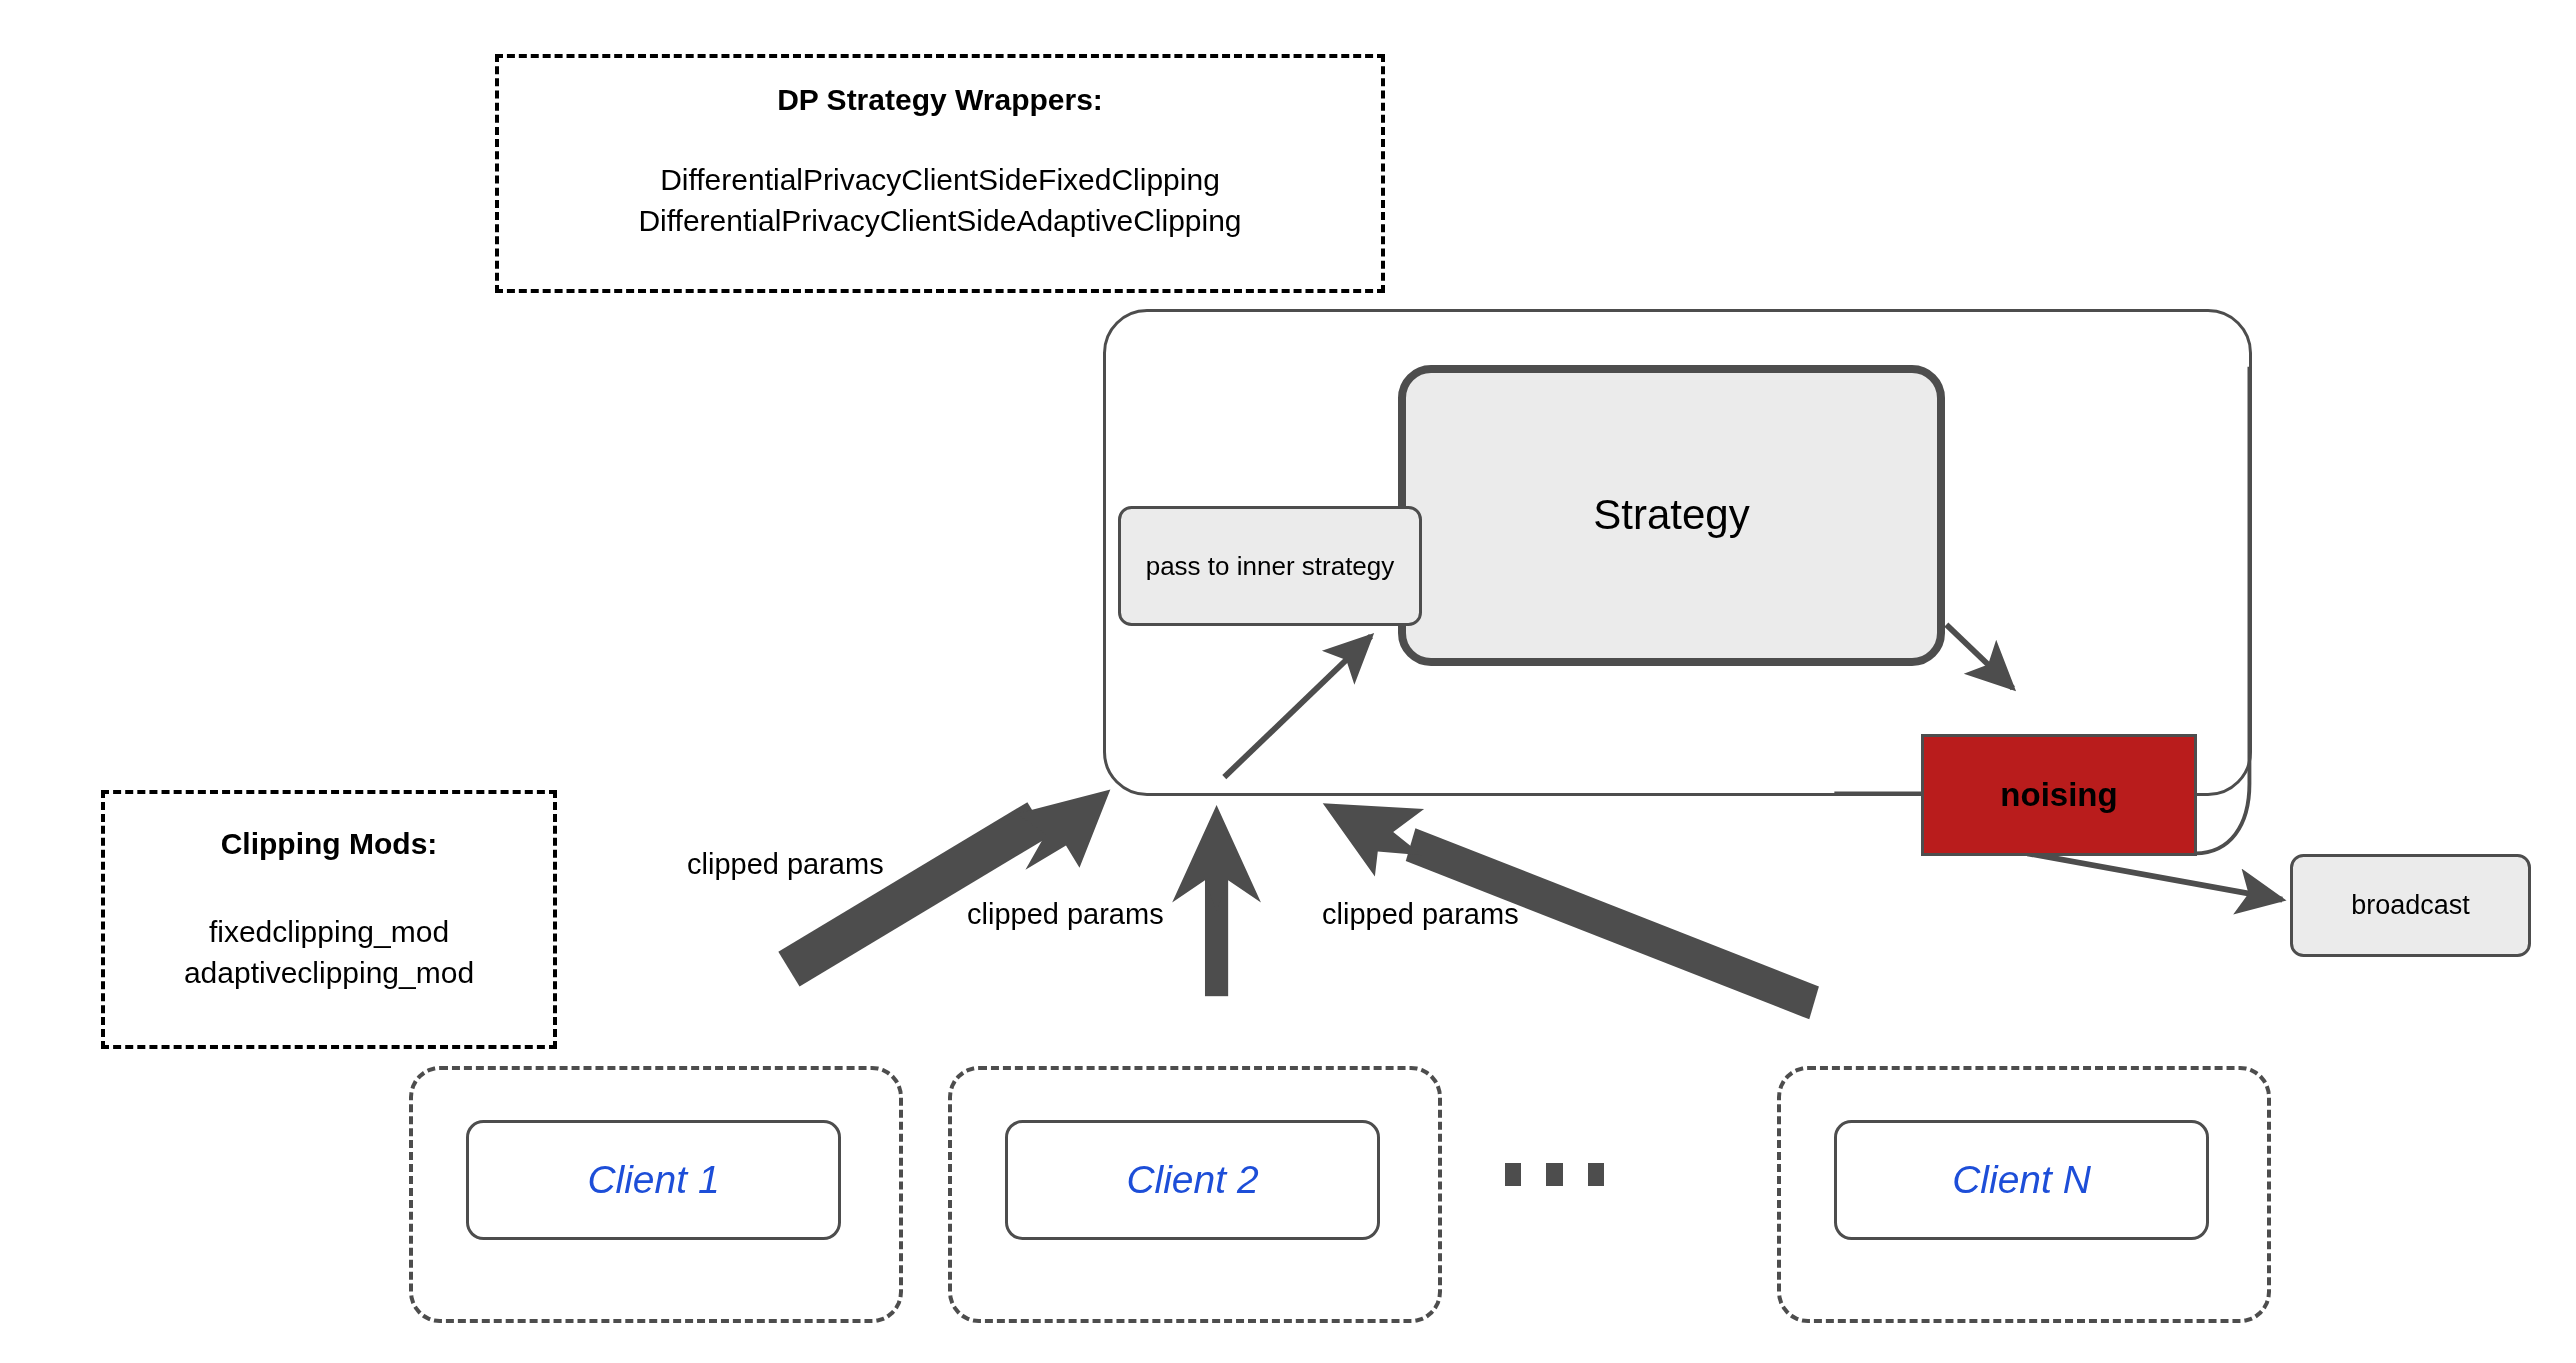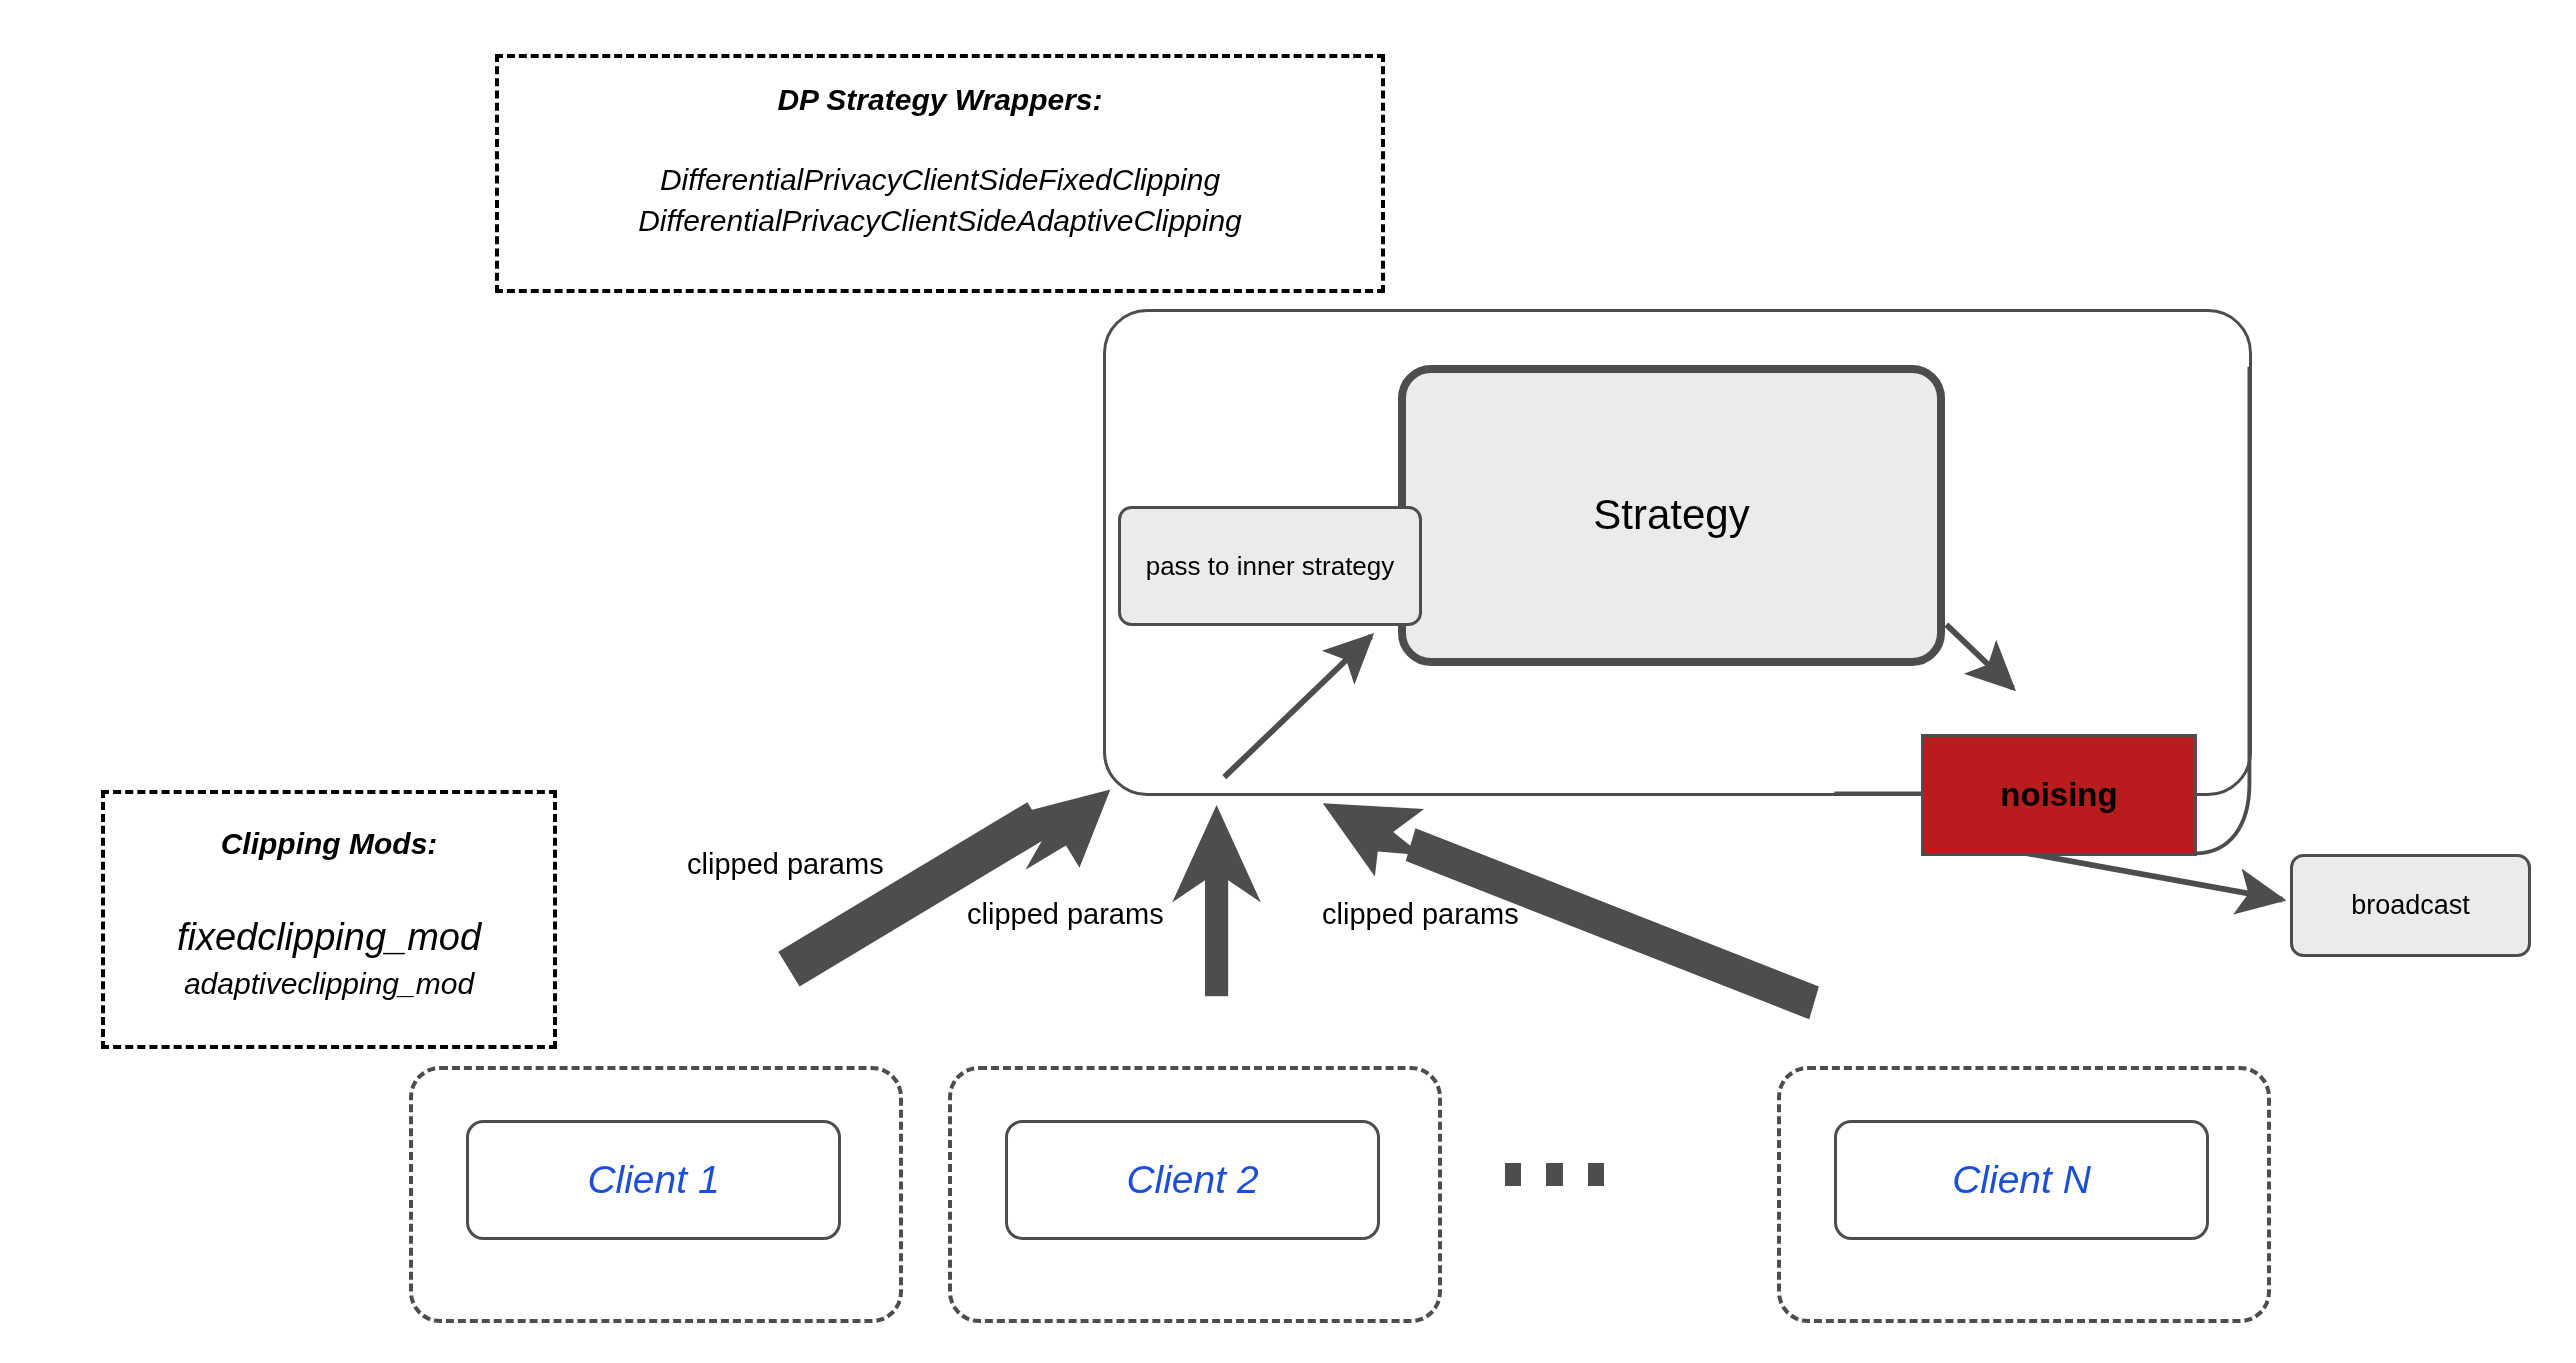--- a/index.html
+++ b/index.html
@@ -37,21 +37,20 @@
   .legend-box{
     position:absolute;
     box-sizing:border-box;
     border:4.8px dashed #000000;
     background:#ffffff;
     display:flex;
     flex-direction:column;
     align-items:center;
     justify-content:flex-start;
     text-align:center;
-    font-style:italic;
   }
   .legend-title{
     font-weight:bold;
     color:#000000;
   }
   .legend-lines{
     color:#000000;
     white-space:pre-line;
   }
 
@@ -166,21 +165,21 @@
   </svg>
 
   <div class="legend-box" style="left:495px; top:54px; width:890px; height:239px; padding-top:25px;">
     <div class="legend-title" style="font-size:30px; margin-bottom:42px;">DP Strategy Wrappers:</div>
     <div class="legend-lines" style="font-size:30px; line-height:1.38;">DifferentialPrivacyClientSideFixedClipping</div>
     <div class="legend-lines" style="font-size:30px; line-height:1.38;">DifferentialPrivacyClientSideAdaptiveClipping</div>
   </div>
 
   <div class="legend-box" style="left:101px; top:790px; width:456px; height:259px; padding-top:33px;">
     <div class="legend-title" style="font-size:30px; margin-bottom:50px;">Clipping Mods:</div>
-    <div class="legend-lines" style="font-size:38px; line-height:1.38;">fixedclipping_mod</div>
+    <div class="legend-lines" style="font-size:30px; line-height:1.38;">fixedclipping_mod</div>
     <div class="legend-lines" style="font-size:30px; line-height:1.38;">adaptiveclipping_mod</div>
   </div>
 
   <div class="server-box" style="left:1103px; top:309px; width:1149px; height:487px;"></div>
 
   <div class="node strategy-box" style="left:1398px; top:365px; width:547px; height:301px; font-size:42px;">
     <span>Strategy</span>
   </div>
 
   <div class="node grey-round" style="left:1118px; top:506px; width:304px; height:120px; font-size:26px; padding:0 11px;">

